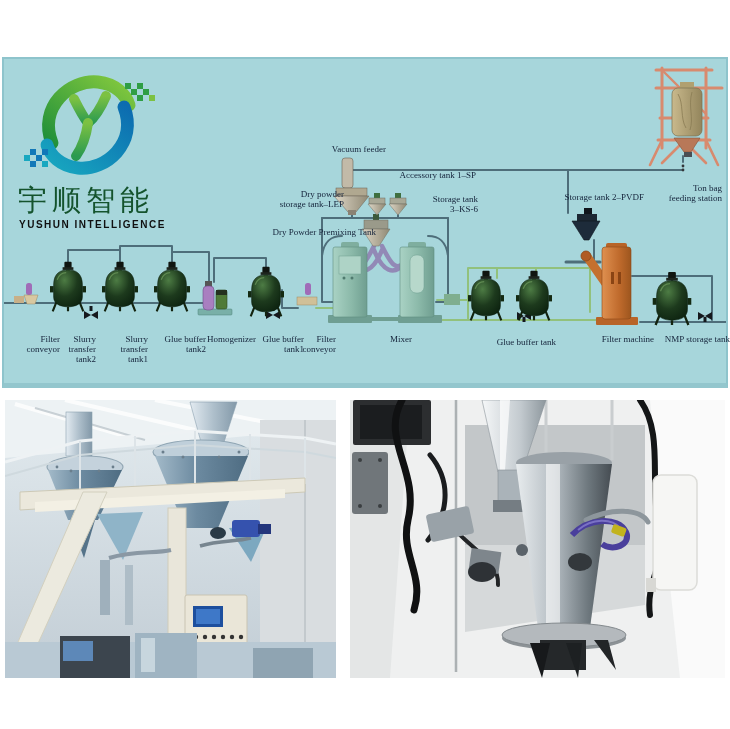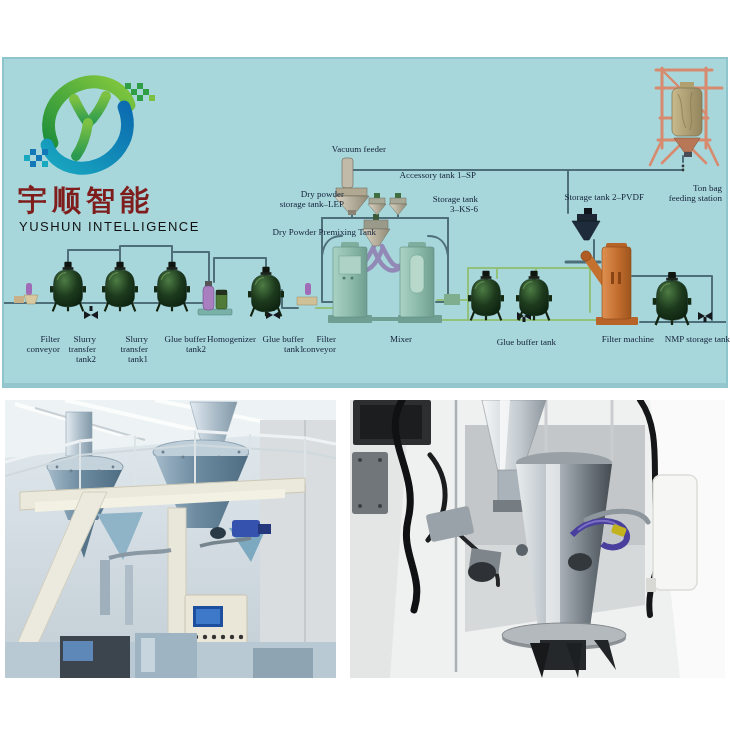--- a/index.html
+++ b/index.html
@@ -3,23 +3,23 @@
 <meta charset="utf-8">
 <style>
   html,body{margin:0;padding:0;background:#fff;}
   .page{position:relative;width:730px;height:729px;background:#fff;overflow:hidden;
         font-family:"Liberation Sans",sans-serif;}
   .diagram{position:absolute;left:2px;top:57px;width:722px;height:324px;
            background:#a7d6db;border:2px solid #8ec4cc;border-bottom:5px solid #93c6cd;}
   .diagram svg{position:absolute;left:0;top:0;}
   .lbl{position:absolute;font:9px "Liberation Serif",serif;color:#14233a;
        text-align:right;line-height:1.12;white-space:pre-line;}
-  .logo-cn{position:absolute;left:14px;top:122px;font-size:29px;font-weight:700;
-           letter-spacing:5px;color:#7f1d1d;font-family:"Liberation Sans",sans-serif;}
-  .logo-en{position:absolute;left:15px;top:160px;font-size:13px;font-weight:400;
+  .logo-cn{position:absolute;left:14px;top:122px;font-size:29px;font-weight:400;
+           letter-spacing:5px;color:#14532d;font-family:"Liberation Sans",sans-serif;}
+  .logo-en{position:absolute;left:15px;top:160px;font-size:10px;font-weight:700;
            letter-spacing:1.5px;color:#101010;}
   .photo{position:absolute;display:block;}
 </style>
 </head>
 <body>
 
 <div class="page">
 
   <div class="diagram">
 

